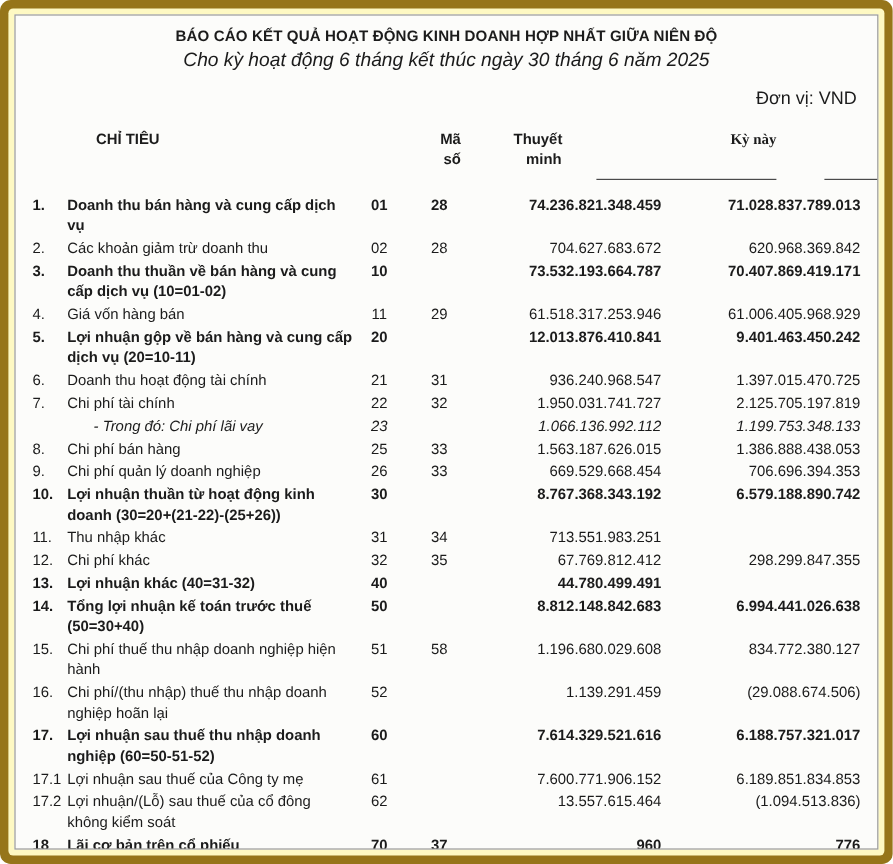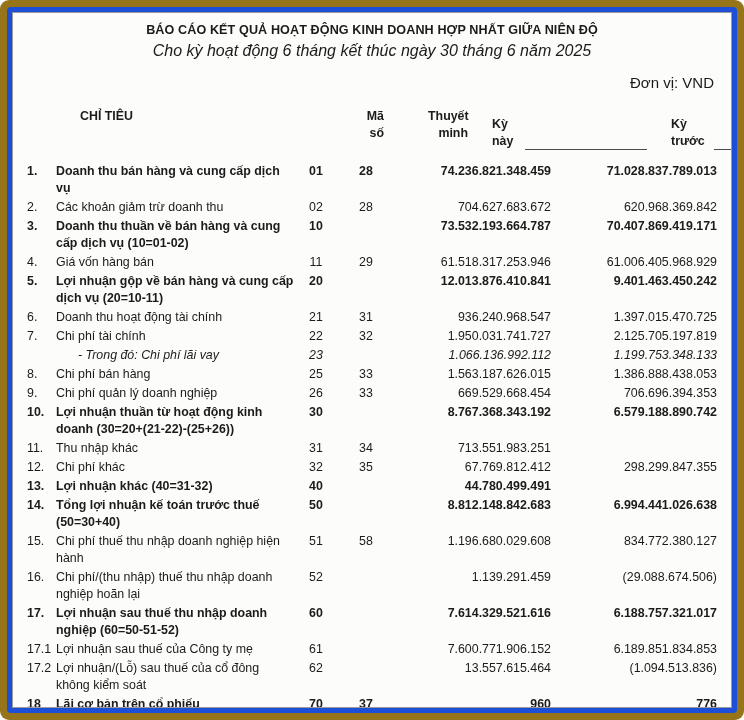--- a/index.html
+++ b/index.html
@@ -7,21 +7,21 @@
   body { font-family:"Liberation Sans","DejaVu Sans",sans-serif; background:#fff; }
 
   .frame {
     width:744px; height:720px;
     background:#96751a;
     border-radius:9px;
     padding:7px;
   }
   .frame-inner {
     width:100%; height:100%;
-    background:#1d4ed8;
+    background:#fef9c3;
     border-radius:4px;
     padding:5px;
   }
   .page {
     width:100%; height:100%;
     background:#fcfcfa;
     border:1px solid #9a9a9a;
     overflow:hidden;
     color:#1b1b1b;
     font-size:12.4px;
@@ -36,22 +36,22 @@
 
   .thead, .trow {
     display:grid;
     grid-template-columns:30px 240px 40px 60px 155px 166px;
   }
 
   .thead { font-weight:700; margin-top:17px; margin-bottom:13px;gap:24px; }
   .thead .h-label { align-self:start; }
   .thead .h-code, .thead .h-note { text-align:right; align-self:start;margin-left:20px; }
   .thead .h-cur, .thead .h-pri {
-    display:flex; flex-direction:row; align-items:flex-end;
-    justify-content:space-between; min-height:42px;
+    display:flex; flex-direction:column; align-items:flex-end;
+    justify-content:space-between; min-height:42px;font-family:Liberation Serif, serif;
   }
   .rule { display:block; width:150px; border-bottom:1.5px solid #4a4a4a; }
 
   .trow { margin-bottom:2px; }
   .trow .no { padding-left:1px; }
   .trow .code, .trow .note { text-align:center; }
   .trow .cur, .trow .pri { text-align:right; }
   .trow.bold { font-weight:700; }
   .trow.italic-sub { font-style:italic; }
   .trow.italic-sub .label { padding-left:22px; }

